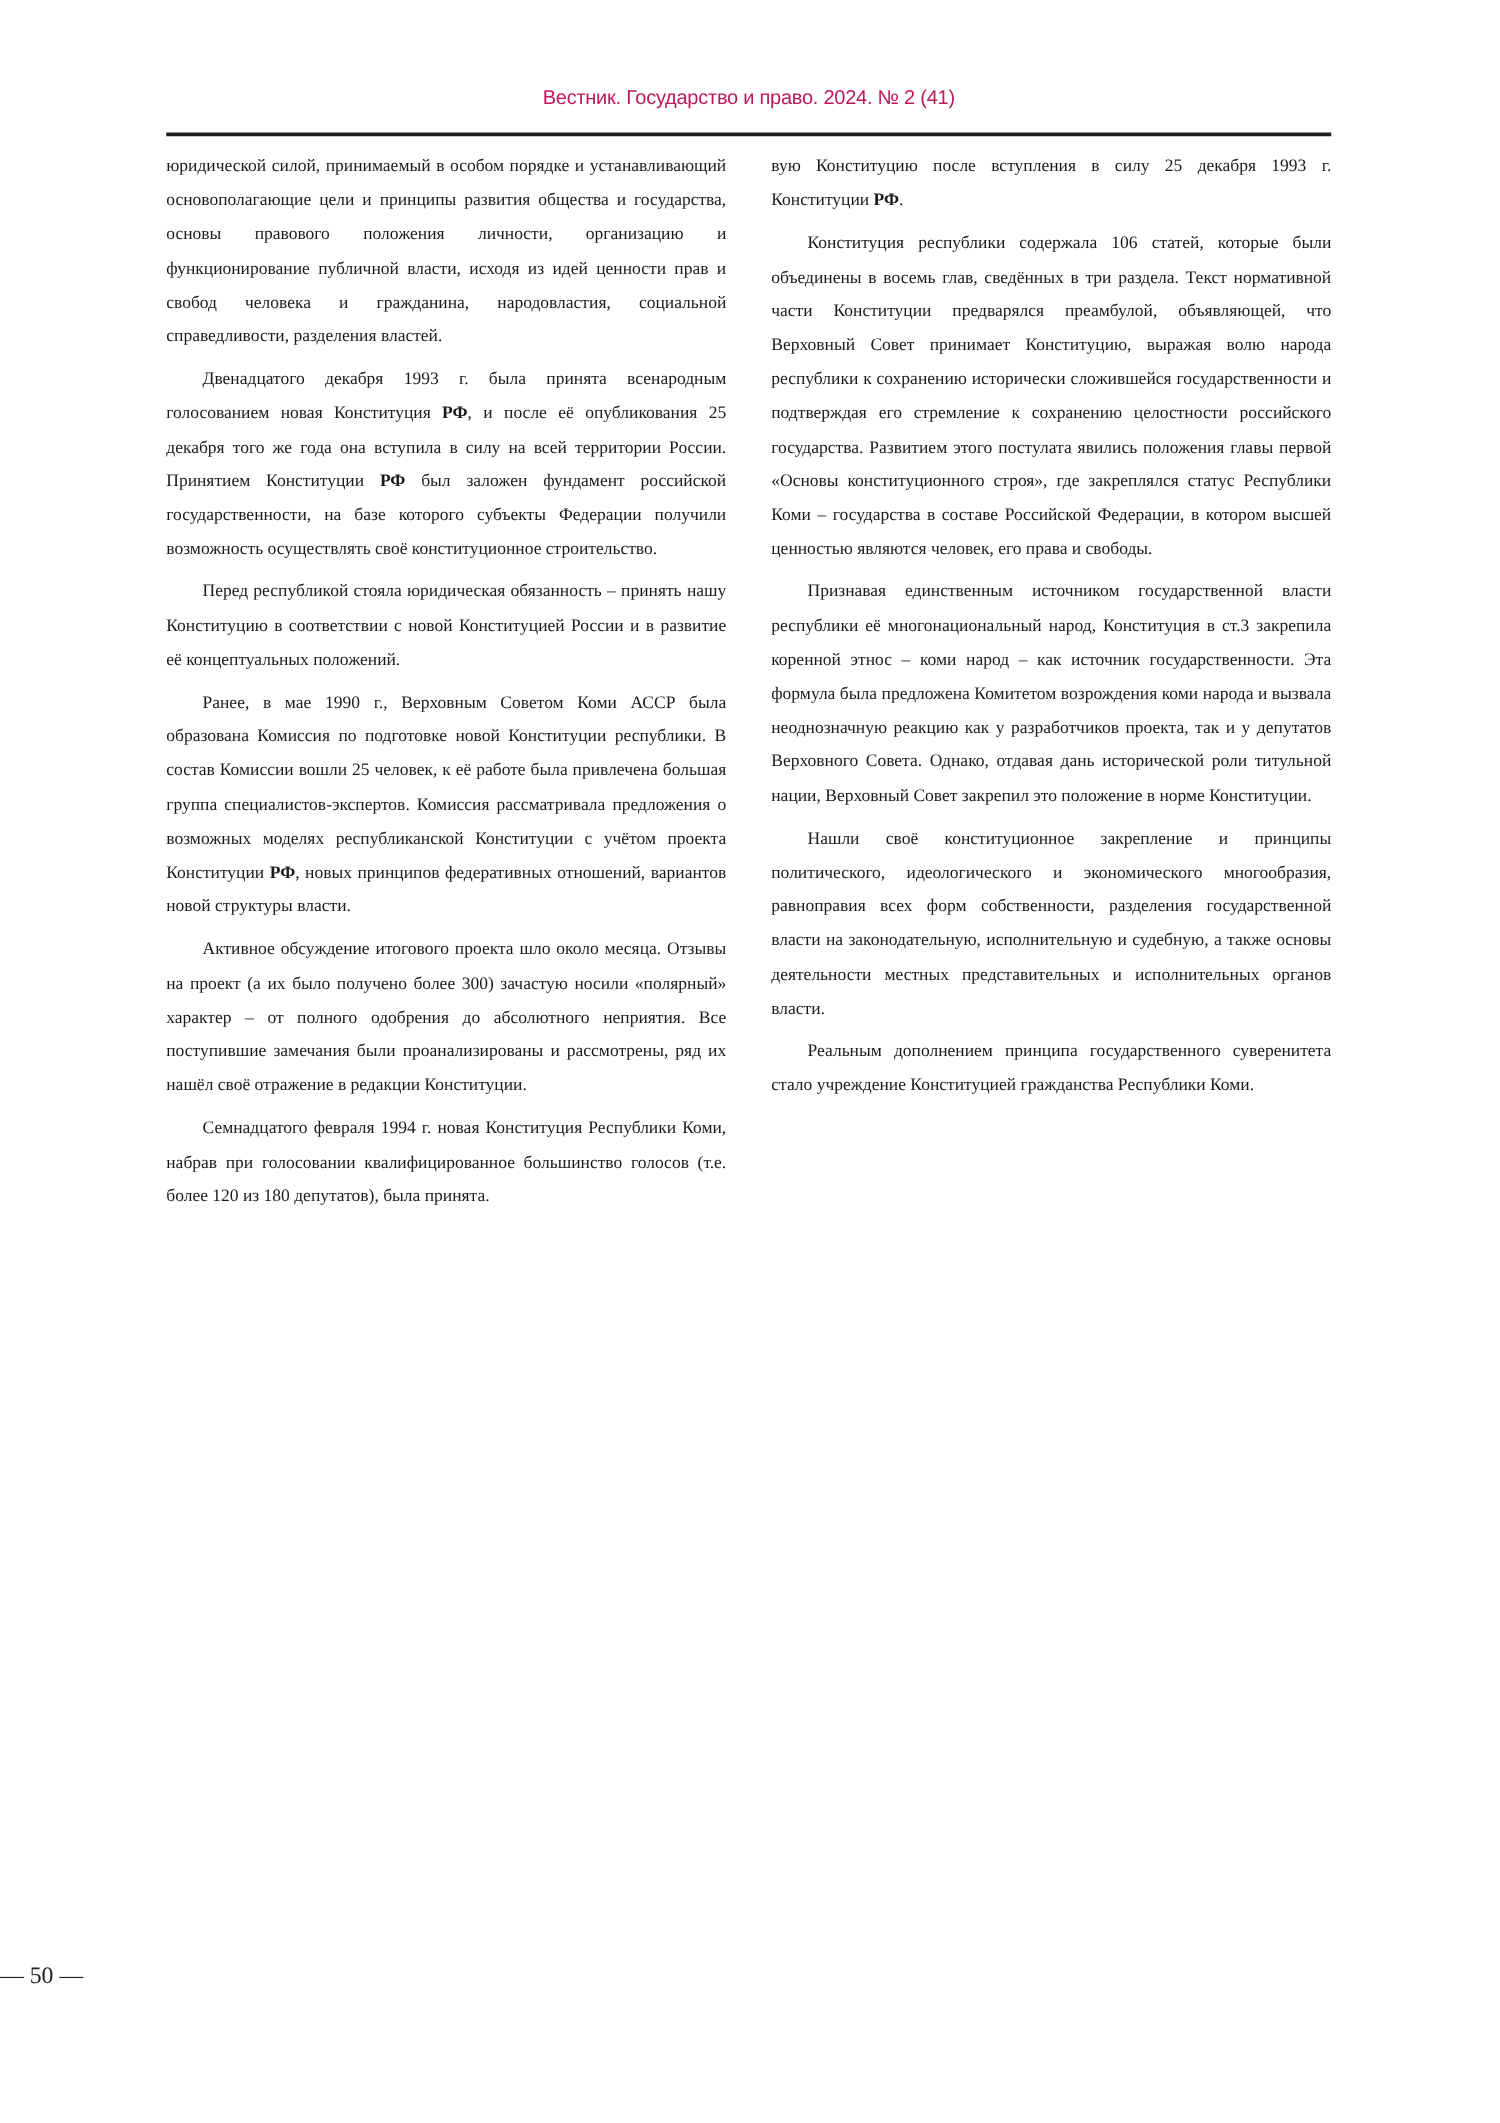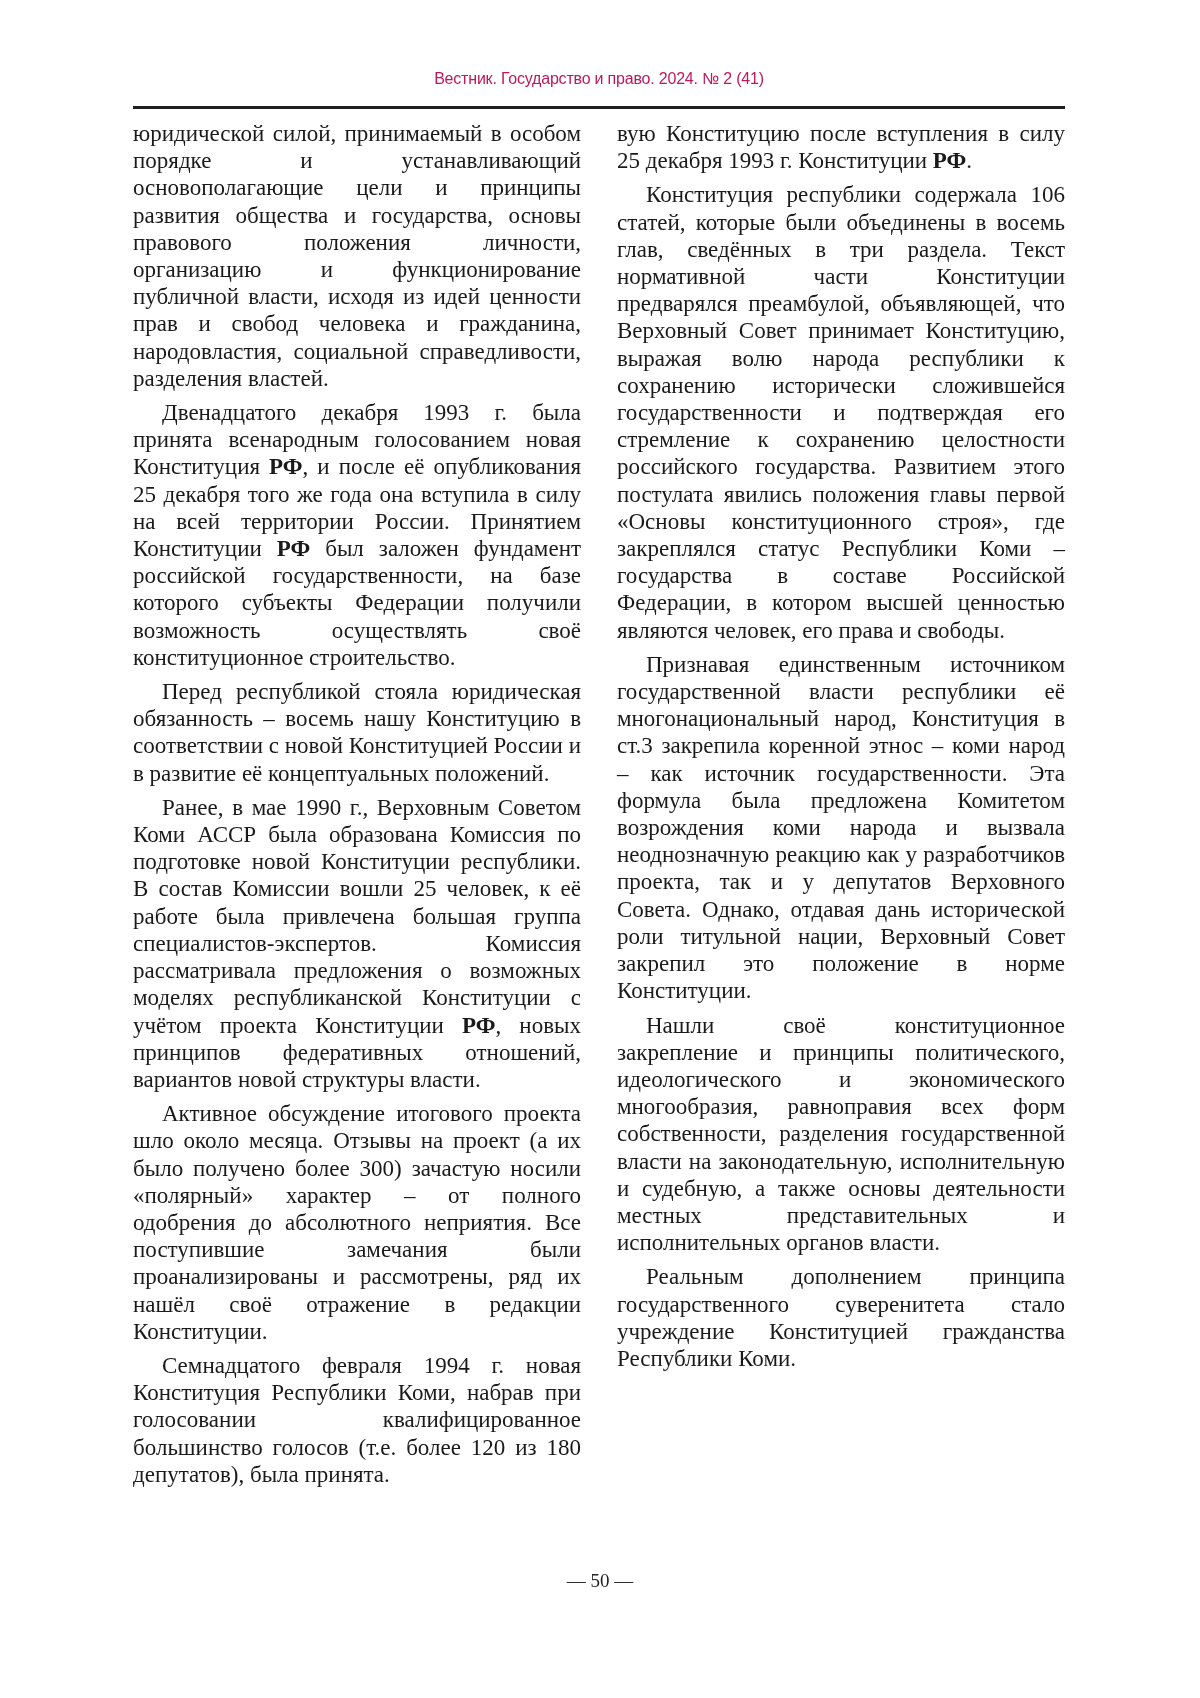--- a/index.html
+++ b/index.html
@@ -8,43 +8,43 @@
     position: absolute; left: 133px; top: 70px; width: 932px;
     text-align: center;
     font-family: "Liberation Sans", sans-serif; font-size: 16px; color: #be185d;
     letter-spacing: -0.2px;
   }
   .header-rule {
     position: absolute; left: 133px; top: 106px; width: 932px; height: 3px; background: #1e1e1e;
   }
   .col {
     position: absolute; top: 120px; width: 448px;
-    font-family: "Liberation Serif", serif; font-size: 23px; line-height: 27.2px;
+    font-family: "Liberation Serif", serif; font-size: 14px; line-height: 27.2px;
     text-align: justify; hyphens: manual;
   }
   .col-left { left: 133px; }
   .col-right { left: 617px; }
   .col p { margin: 0 0 7px 0; text-indent: 29px; }
   .col p.cont { text-indent: 0; }
   .col b { font-weight: bold; }
   .page-number {
-    position: absolute; left: 0; width: 1200px; top: 1570px; text-align: center;
+    position: absolute; left: 0; width: 1200px; top: 1570px; 
     font-family: "Liberation Serif", serif; font-size: 19px; color: #222;
   }
 </style>
 </head>
 <body>
 
 <div class="header">Вестник. Государство и право. 2024. № 2 (41)</div>
 <div class="header-rule"></div>
 
 <div class="col col-left">
   <p class="cont">юридической силой, принимаемый в особом порядке и устанавливающий основополагающие цели и принципы развития общества и государства, основы правового положения личности, организацию и функционирование публичной власти, исходя из идей ценности прав и свобод человека и гражданина, народовластия, социальной справедливости, разделения властей.</p>
   <p>Двенадцатого декабря 1993 г. была принята всенародным голосованием новая Конституция <b>РФ</b>, и после её опубликования 25 декабря того же года она вступила в силу на всей территории России. Принятием Конституции <b>РФ</b> был заложен фундамент российской государственности, на базе которого субъекты Федерации получили возможность осуществлять своё конституционное строительство.</p>
-  <p>Перед республикой стояла юридическая обязанность – восемь нашу Конституцию в соответствии с новой Конституцией России и в развитие её концептуальных положений.</p>
+  <p>Перед республикой стояла юридическая обязанность – принять нашу Конституцию в соответствии с новой Конституцией России и в развитие её концептуальных положений.</p>
   <p>Ранее, в мае 1990 г., Верховным Советом Коми АССР была образована Комиссия по подготовке новой Конституции республики. В состав Комиссии вошли 25 человек, к её работе была привлечена большая группа специалистов-экспертов. Комиссия рассматривала предложения о возможных моделях республиканской Конституции с учётом проекта Конституции <b>РФ</b>, новых принципов федеративных отношений, вариантов новой структуры власти.</p>
   <p>Активное обсуждение итогового проекта шло около месяца. Отзывы на проект (а их было получено более 300) зачастую носили «полярный» характер – от полного одобрения до абсолютного неприятия. Все поступившие замечания были проанализированы и рассмотрены, ряд их нашёл своё отражение в редакции Конституции.</p>
   <p>Семнадцатого февраля 1994 г. новая Конституция Республики Коми, набрав при голосовании квалифицированное большинство голосов (т.е. более 120 из 180 депутатов), была принята.</p>
 </div>
 
 <div class="col col-right">
   <p class="cont">вую Конституцию после вступления в силу 25 декабря 1993 г. Конституции <b>РФ</b>.</p>
   <p>Конституция республики содержала 106 статей, которые были объединены в восемь глав, сведённых в три раздела. Текст нормативной части Конституции предварялся преамбулой, объявляющей, что Верховный Совет принимает Конституцию, выражая волю народа республики к сохранению исторически сложившейся государственности и подтверждая его стремление к сохранению целостности российского государства. Развитием этого постулата явились положения главы первой «Основы конституционного строя», где закреплялся статус Республики Коми – государства в составе Российской Федерации, в котором высшей ценностью являются человек, его права и свободы.</p>
   <p>Признавая единственным источником государственной власти республики её многонациональный народ, Конституция в ст.3 закрепила коренной этнос – коми народ – как источник государственности. Эта формула была предложена Комитетом возрождения коми народа и вызвала неоднозначную реакцию как у разработчиков проекта, так и у депутатов Верховного Совета. Однако, отдавая дань исторической роли титульной нации, Верховный Совет закрепил это положение в норме Конституции.</p>
   <p>Нашли своё конституционное закрепление и принципы политического, идеологического и экономического многообразия, равноправия всех форм собственности, разделения государственной власти на законодательную, исполнительную и судебную, а также основы деятельности местных представительных и исполнительных органов власти.</p>

